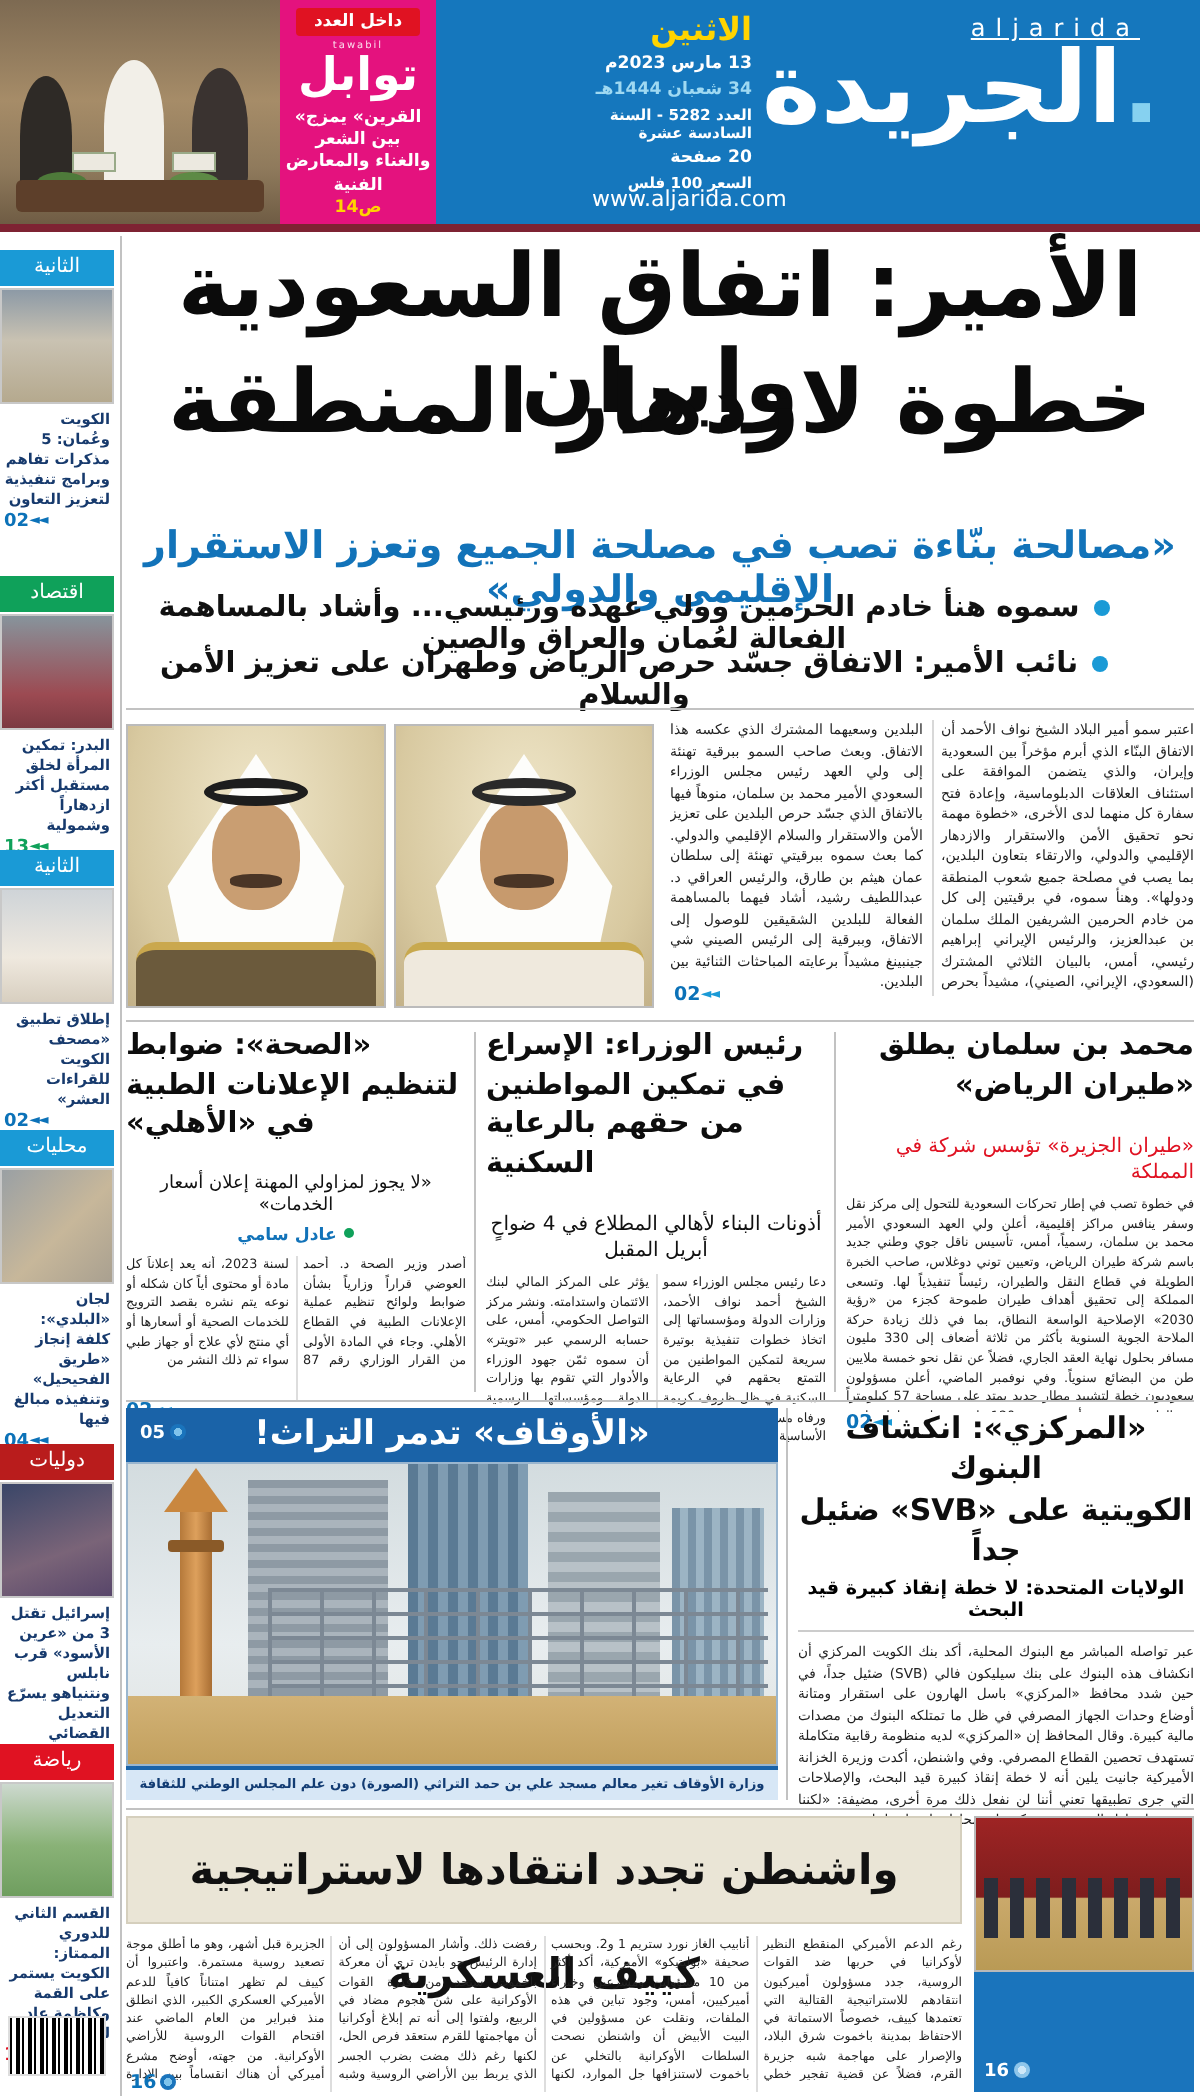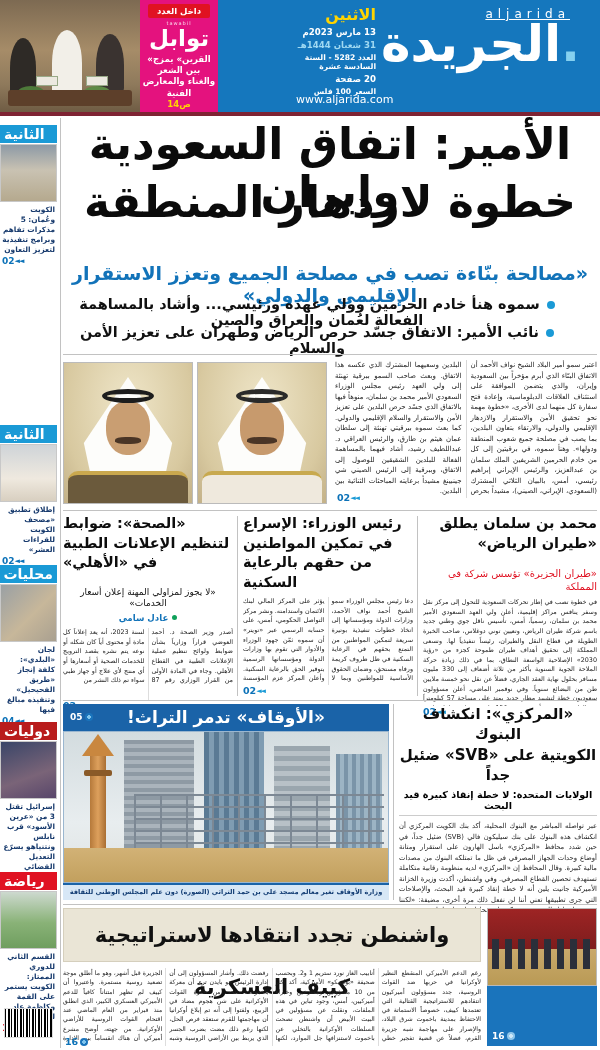--- a/index.html
+++ b/index.html
@@ -30,21 +30,21 @@
   .mast-site{position:absolute;left:78px;bottom:6px;font-size:11px;color:#fff;}
   .dblock{position:absolute;left:62px;top:5px;width:96px;text-align:right;direction:rtl;}
   .d-day{color:#ffd400;font-size:16px;font-weight:bold;line-height:1.2;}
   .d-a{color:#fff;font-size:8.6px;font-weight:bold;margin-top:3px;}
   .d-b{color:#9fd9f2;font-size:8.6px;font-weight:bold;margin-top:3px;}
   .d-c{color:#fff;font-size:7.6px;font-weight:bold;margin-top:3px;}
   .maroon{left:0;top:112px;width:600px;height:4px;background:#7e2333;position:absolute;}
 
   
   .sec{position:absolute;left:0;width:57px;}
-  .sec-label{height:18px;line-height:18px;color:#fff;font-size:14px;font-weight:bold;text-align:left;padding:0 4px;direction:rtl;}
+  .sec-label{height:18px;line-height:18px;color:#fff;font-size:10px;font-weight:normal;text-align:center;padding:0 4px;direction:rtl;}
   .lab-blue{background:#1a9ad6;} .lab-green{background:#0fa15a;} .lab-navy{background:#b91c1c;} .lab-red{background:#e01222;}
   .sec-photo{height:58px;margin-top:1px;border:1px solid #c8c8c8;}
   .sec-text{padding:3px 2px 1px;font-size:7.4px;font-weight:bold;color:#173a6d;line-height:1.35;text-align:right;direction:rtl;}
   .sec-mark{padding:0 2px;text-align:left;font-size:9px;font-weight:bold;}
   .mk-blue{color:#0c72b8;} .mk-green{color:#0fa15a;} .mk-red{color:#e01222;}
   .arr{font-size:7px;letter-spacing:-1px;vertical-align:1px;}
   .ph1{background:linear-gradient(180deg,#8d9aa6 0%,#c9c2b2 45%,#b5a98e 100%);}
   .ph2{background:linear-gradient(180deg,#87949c 0%,#9c4a52 70%,#7c3a42 100%);}
   .ph3{background:linear-gradient(180deg,#cfd4d8 0%,#efe9df 60%,#d8cfc0 100%);}
   .ph4{background:linear-gradient(135deg,#9aa0a4 0%,#c7b79a 55%,#a9a090 100%);}
@@ -124,40 +124,46 @@
     <div class="promo-brand">توابل</div>
     <div class="promo-line" style="margin-top:4px;">«القرين» يمزج بين الشعر</div>
     <div class="promo-line">والغناء والمعارض الفنية</div>
     <div class="promo-line promo-page">ص14</div>
   </div>
 
   <div class="abs mast">
     <div class="dblock">
       <div class="d-day">الاثنين</div>
       <div class="d-a">13 مارس 2023م</div>
-      <div class="d-b">31 شعبان 1444هـ</div>
+      <div class="d-b">34 شعبان 1444هـ</div>
       <div class="d-c">العدد 5282 - السنة السادسة عشرة</div>
       <div class="d-a">20 صفحة</div>
       <div class="d-c">السعر 100 فلس</div>
     </div>
     <div class="mast-latin">aljarida</div>
     <div class="mast-ar"><span>الجريدة</span><span class="mast-dot">.</span></div>
     <div class="mast-site">www.aljarida.com</div>
   </div>
   <div class="maroon"></div>
 
   <div class="vline" style="left:60px;top:118px;height:930px;"></div>
 
   <div class="sec" style="top:125px;">
     <div class="sec-label lab-blue">الثانية</div>
     <div class="sec-photo ph1"></div>
     <div class="sec-text">الكويت وعُمان: 5 مذكرات تفاهم وبرامج تنفيذية لتعزيز التعاون</div>
     <div class="sec-mark mk-blue"><span>02</span><span class="arr">◄◄</span></div>
   </div>
 
+  <div class="sec" style="top:288px;">
+    <div class="sec-label lab-green">اقتصاد</div>
+    <div class="sec-photo ph2"></div>
+    <div class="sec-text">البدر: تمكين المرأة لخلق مستقبل أكثر ازدهاراً وشمولية</div>
+    <div class="sec-mark mk-green"><span>13</span><span class="arr">◄◄</span></div>
+  </div>
 
   <div class="sec" style="top:425px;">
     <div class="sec-label lab-blue">الثانية</div>
     <div class="sec-photo ph3"></div>
     <div class="sec-text">إطلاق تطبيق «مصحف الكويت للقراءات العشر»</div>
     <div class="sec-mark mk-blue"><span>02</span><span class="arr">◄◄</span></div>
   </div>
 
   <div class="sec" style="top:565px;">
     <div class="sec-label lab-blue">محليات</div>
@@ -215,20 +221,21 @@
     <div class="mcol-hl" style="text-align:right;">«طيران الرياض»</div>
     <div class="mcol-sub red-sub">«طيران الجزيرة» تؤسس شركة في المملكة</div>
     <div class="mcol-body jus" style="height:108px;">في خطوة تصب في إطار تحركات السعودية للتحول إلى مركز نقل وسفر ينافس مراكز إقليمية، أعلن ولي العهد السعودي الأمير محمد بن سلمان، رسمياً، أمس، تأسيس ناقل جوي وطني جديد باسم شركة طيران الرياض، وتعيين توني دوغلاس، صاحب الخبرة الطويلة في قطاع النقل والطيران، رئيساً تنفيذياً لها. وتسعى المملكة إلى تحقيق أهداف طيران طموحة كجزء من «رؤية 2030» الإصلاحية الواسعة النطاق، بما في ذلك زيادة حركة الملاحة الجوية السنوية بأكثر من ثلاثة أضعاف إلى 330 مليون مسافر بحلول نهاية العقد الجاري، فضلاً عن نقل نحو خمسة ملايين طن من البضائع سنوياً. وفي نوفمبر الماضي، أعلن مسؤولون سعوديون خطة لتشييد مطار جديد يمتد على مساحة 57 كيلومتراً في العاصمة، يفترض أن يستوعب 120 مليون مسافر بحلول عام</div>
     <div style="text-align:left;font-size:9.5px;font-weight:bold;color:#0c72b8;direction:ltr;"><span>02</span><span class="arr" style="color:#1a9ad6;">◄◄</span></div>
   </div>
 
   <div class="vline" style="left:417px;top:516px;height:180px;"></div>
 
   <div class="mcol" style="left:243px;width:170px;">
     <div class="mcol-hl">رئيس الوزراء: الإسراع في تمكين المواطنين من حقهم بالرعاية السكنية</div>
+    <div class="mcol-sub">أذونات البناء لأهالي المطلاع في 4 ضواحٍ أبريل المقبل</div>
     <div class="mcol-body two jus" style="height:88px;">دعا رئيس مجلس الوزراء سمو الشيخ أحمد نواف الأحمد، وزارات الدولة ومؤسساتها إلى اتخاذ خطوات تنفيذية بوتيرة سريعة لتمكين المواطنين من التمتع بحقهم في الرعاية السكنية في ظل ظروف كريمة ورفاه مستحق، وضمان الحقوق الأساسية للمواطنين وبما لا يؤثر على المركز المالي لبنك الائتمان واستدامته. ونشر مركز التواصل الحكومي، أمس، على حسابه الرسمي عبر «تويتر» أن سموه ثمّن جهود الوزراء والأدوار التي تقوم بها وزارات الدولة ومؤسساتها الرسمية بتوفير الحق بالرعاية السكنية. وأعلن المركز عزم المؤسسة العامة للرعاية السكنية إصدار أذونات البناء للمواطنين أصحاب الطلبات الإسكانية لضواحي منطقة المطلاع (N1-N2-N3-N4) ابتداءً</div>
     <div style="text-align:left;font-size:9.5px;font-weight:bold;color:#0c72b8;direction:ltr;"><span>02</span><span class="arr" style="color:#1a9ad6;">◄◄</span></div>
   </div>
 
   <div class="vline" style="left:237px;top:516px;height:180px;"></div>
 
   <div class="mcol" style="left:63px;width:170px;">
     <div class="mcol-hl">«الصحة»: ضوابط لتنظيم الإعلانات الطبية في «الأهلي»</div>
     <div class="mcol-sub" style="font-size:9px;">«لا يجوز لمزاولي المهنة إعلان أسعار الخدمات»</div>
     <div class="byline"><span class="gdot"></span><span>عادل سامي</span></div>

